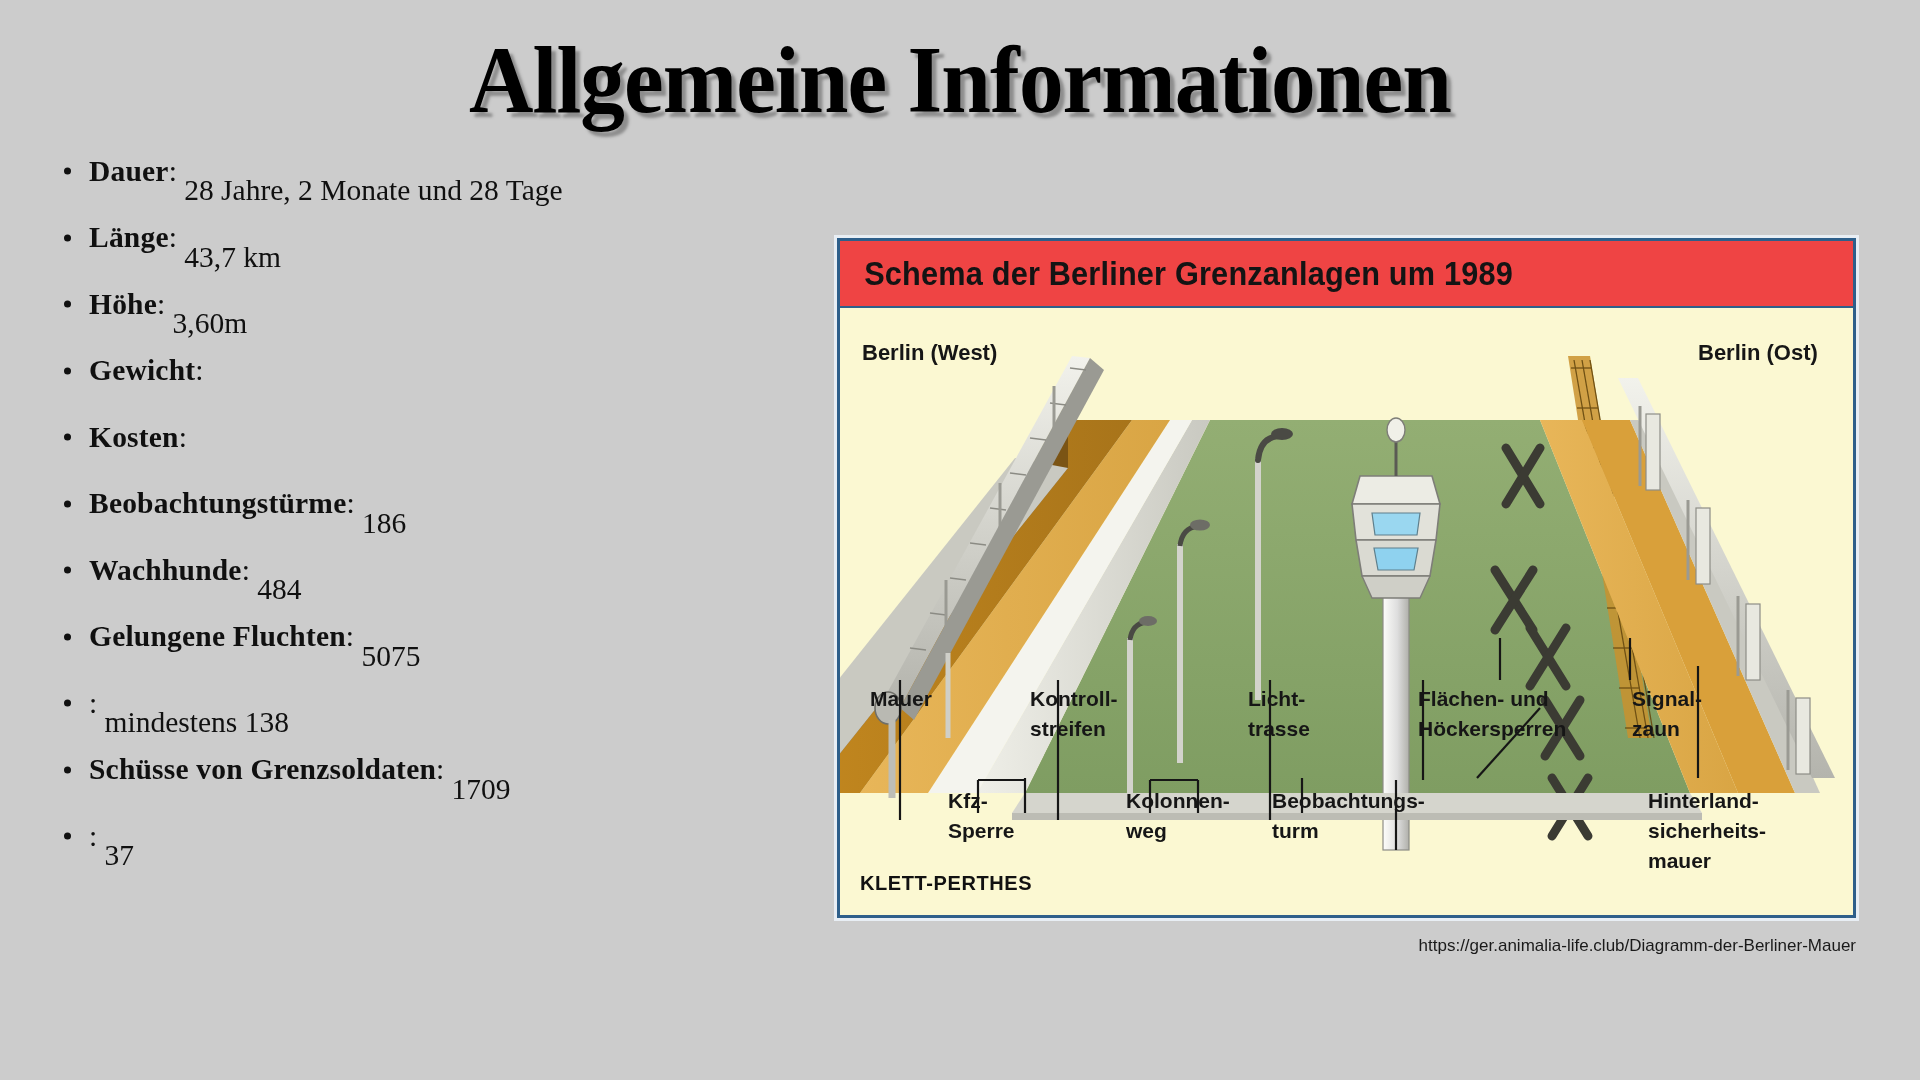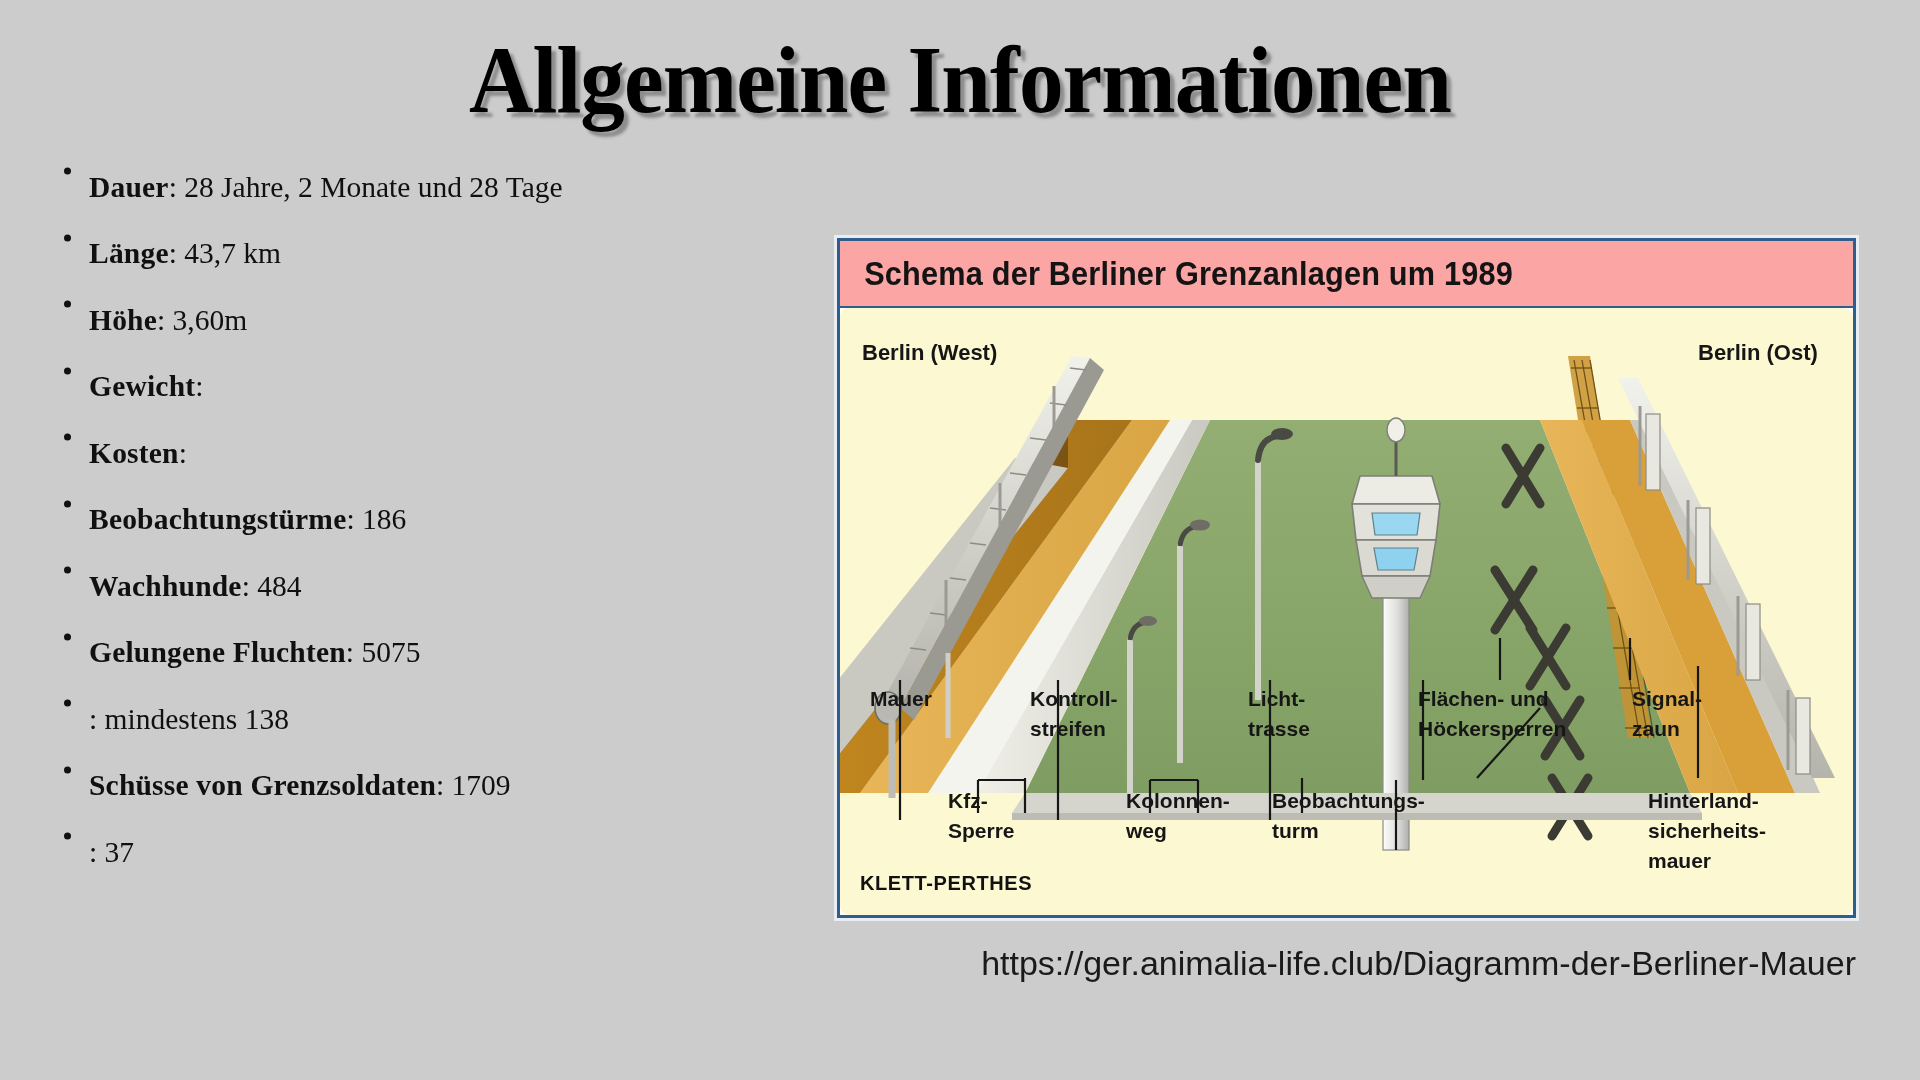--- a/index.html
+++ b/index.html
@@ -46,21 +46,21 @@
   }
   .bullet-item {
     position: relative;
     padding-left: 31px;
     font-size: 29.5px;
     line-height: 1.18;
     color: #101010;
     margin-bottom: 0;
     height: 66.5px;
     display: flex;
-    align-items: flex-end;
+    align-items: center;
     white-space: nowrap;
   }
   .bullet-dot {
     position: absolute;
     left: 6px;
     top: 50%;
     transform: translateY(-50%);
     width: 7px;
     height: 7px;
     border-radius: 50%;
@@ -86,21 +86,21 @@
     border: 3px solid #2e5f8a;
     box-sizing: border-box;
     box-shadow: 0 0 0 3px #e8eef4;
     overflow: hidden;
   }
   #diagram-title-bar {
     position: absolute;
     left: 0; top: 0;
     width: 100%;
     height: 67px;
-    background: #fca5a5;
+    background: #ef4444;
     border-bottom: 2px solid #2e5f8a;
     box-sizing: border-box;
     display: flex;
     align-items: center;
   }
   #diagram-title {
     font-family: "Liberation Sans", sans-serif;
     font-weight: bold;
     font-size: 33px;
     color: #141414;
@@ -110,21 +110,20 @@
     letter-spacing: 0.2px;
     white-space: nowrap;
   }
   #diagram-canvas {
     position: absolute;
     left: 0;
     top: 67px;
     width: 100%;
     height: calc(100% - 67px);
     background: #fbf8d2;
-    border-radius: 9px;
   }
   #diagram-svg {
     display: block;
     width: 100%;
     height: 100%;
   }
   .dg-label {
     font-family: "Liberation Sans", sans-serif;
     font-weight: bold;
     font-size: 21px;
@@ -150,24 +149,23 @@
   }
 
   
   #source-caption {
     position: absolute;
     left: 837px;
     top: 936px;
     width: 1019px;
     text-align: right;
     font-family: "Liberation Sans", sans-serif;
-    font-size: 34px;
+    font-size: 17px;
     color: #1a1a1a;
     white-space: nowrap;
-    margin-top: 8px;
   }
 </style>
 </head>
 <body>
 
 <div id="slide-title">Allgemeine Informationen</div>
 
 <ul id="bullet-list">
   <li class="bullet-item">
     <span class="bullet-dot"></span>

